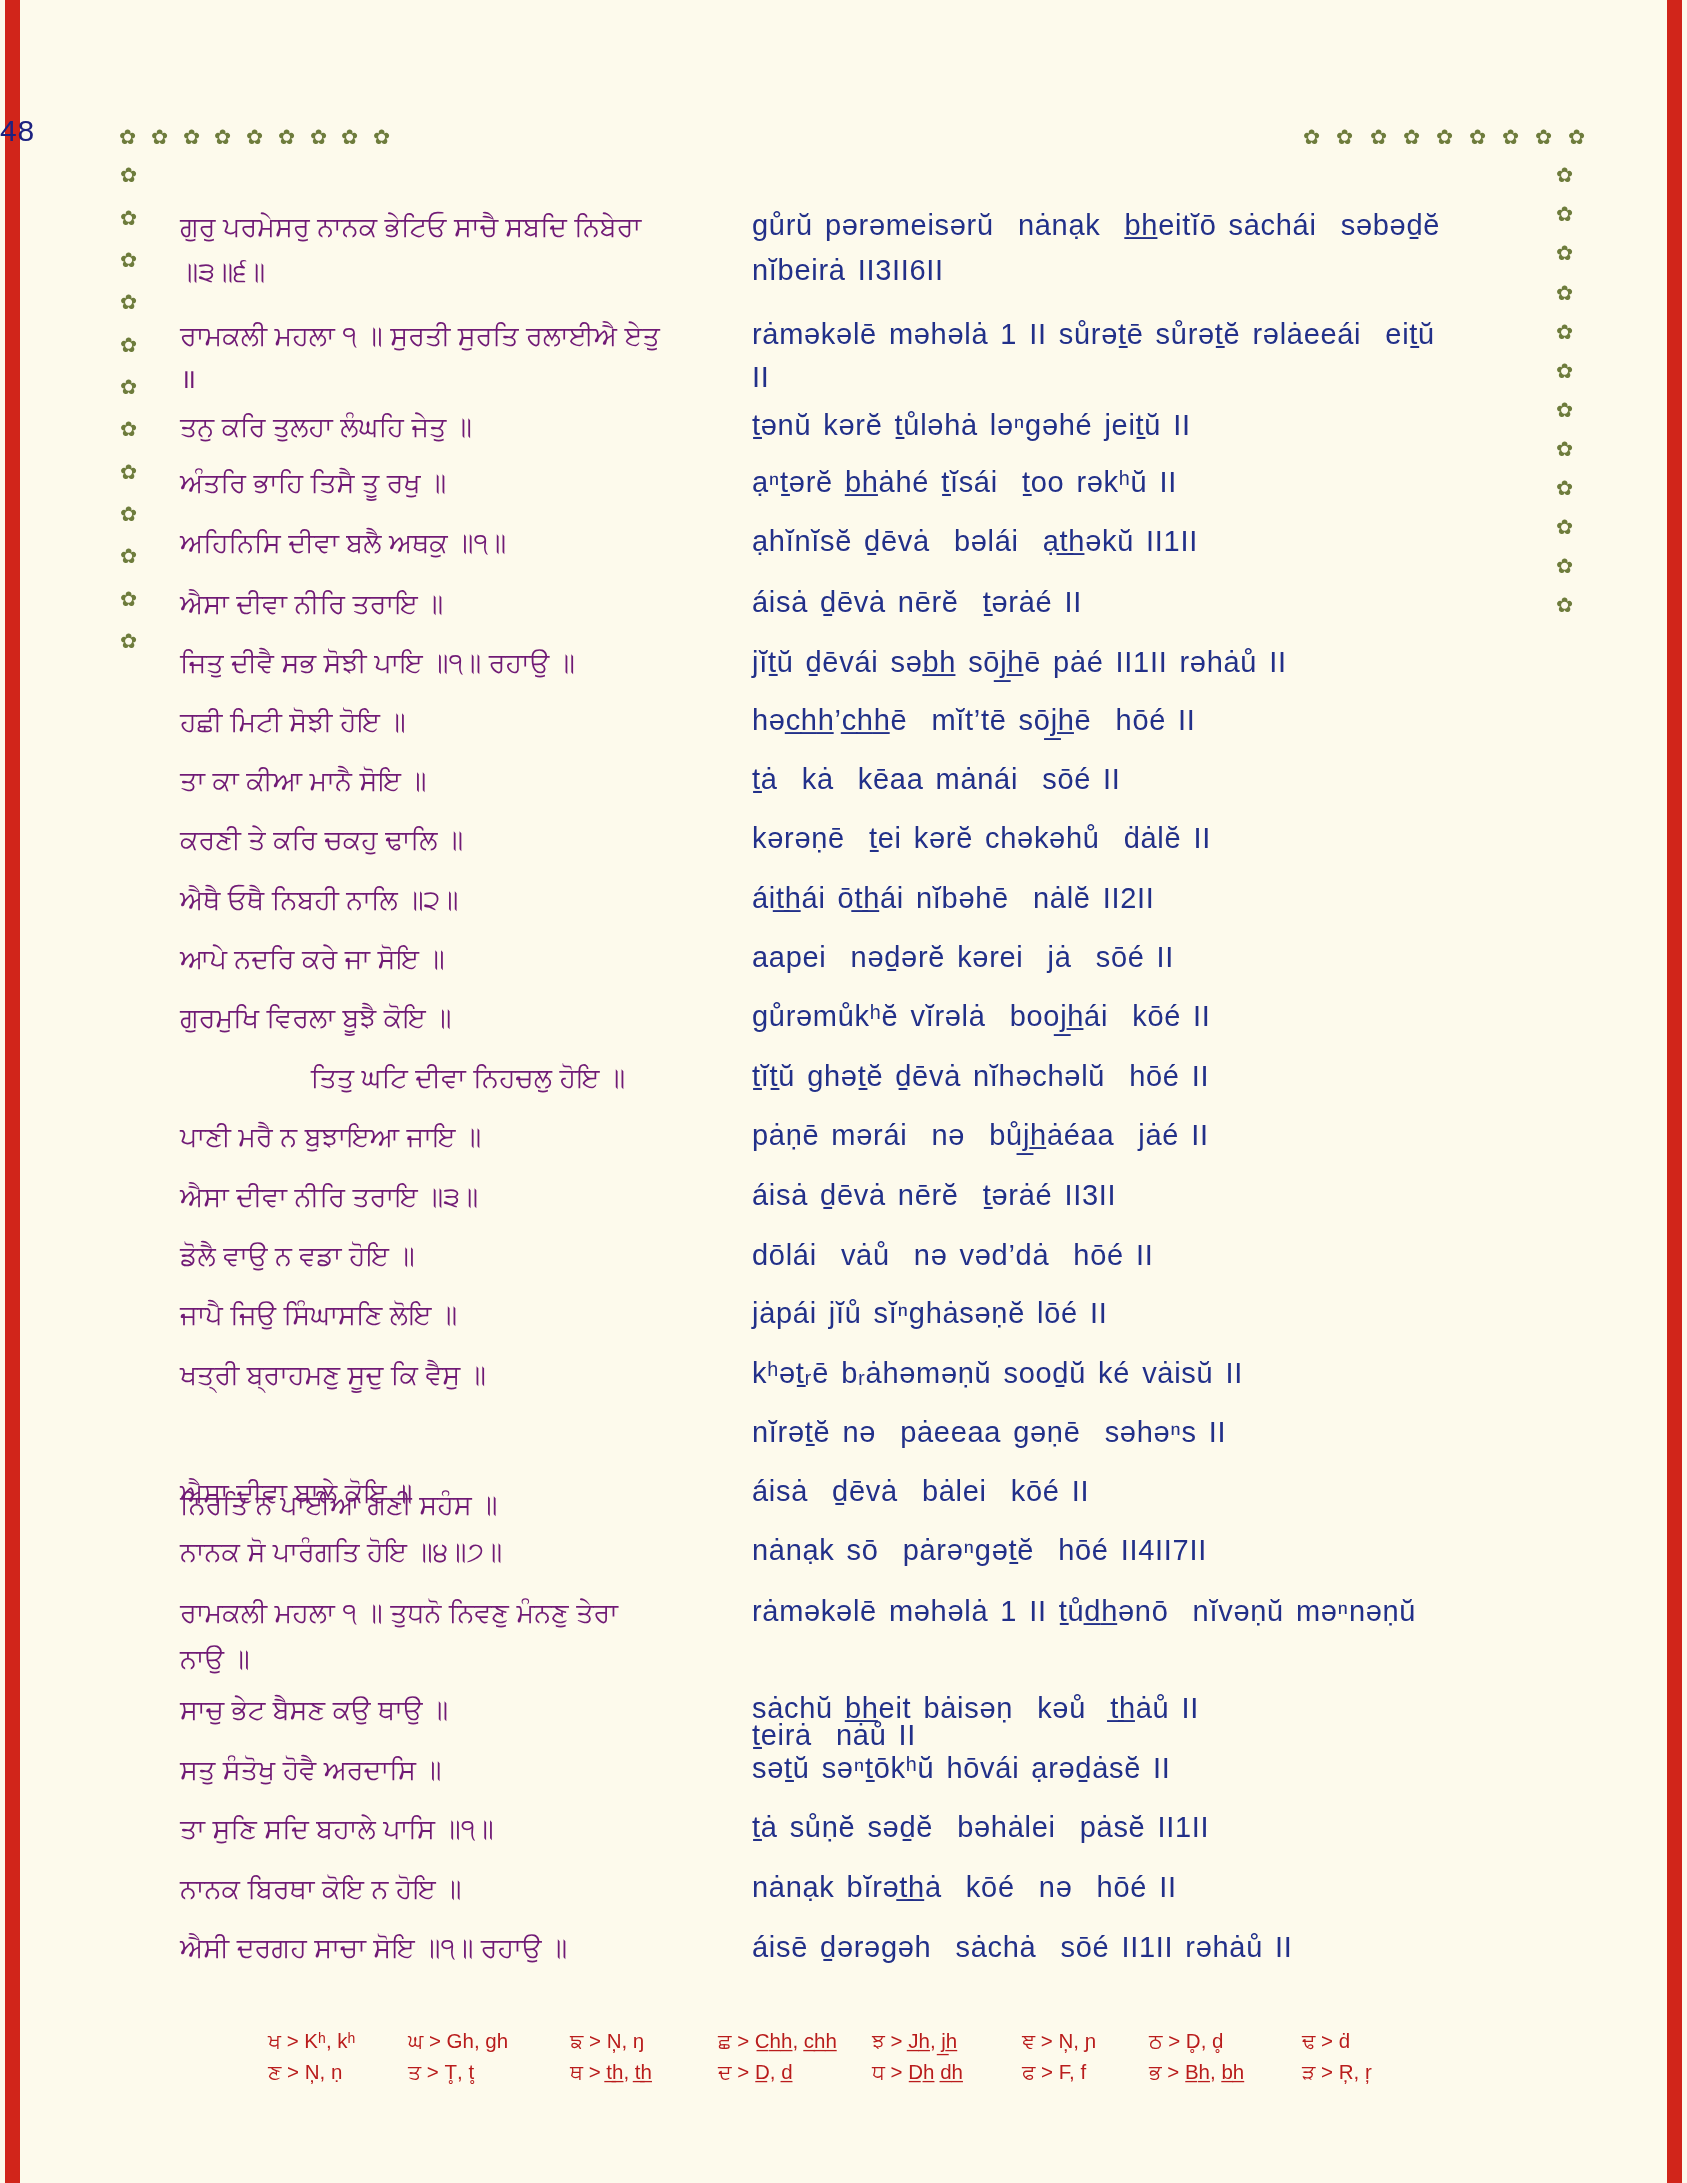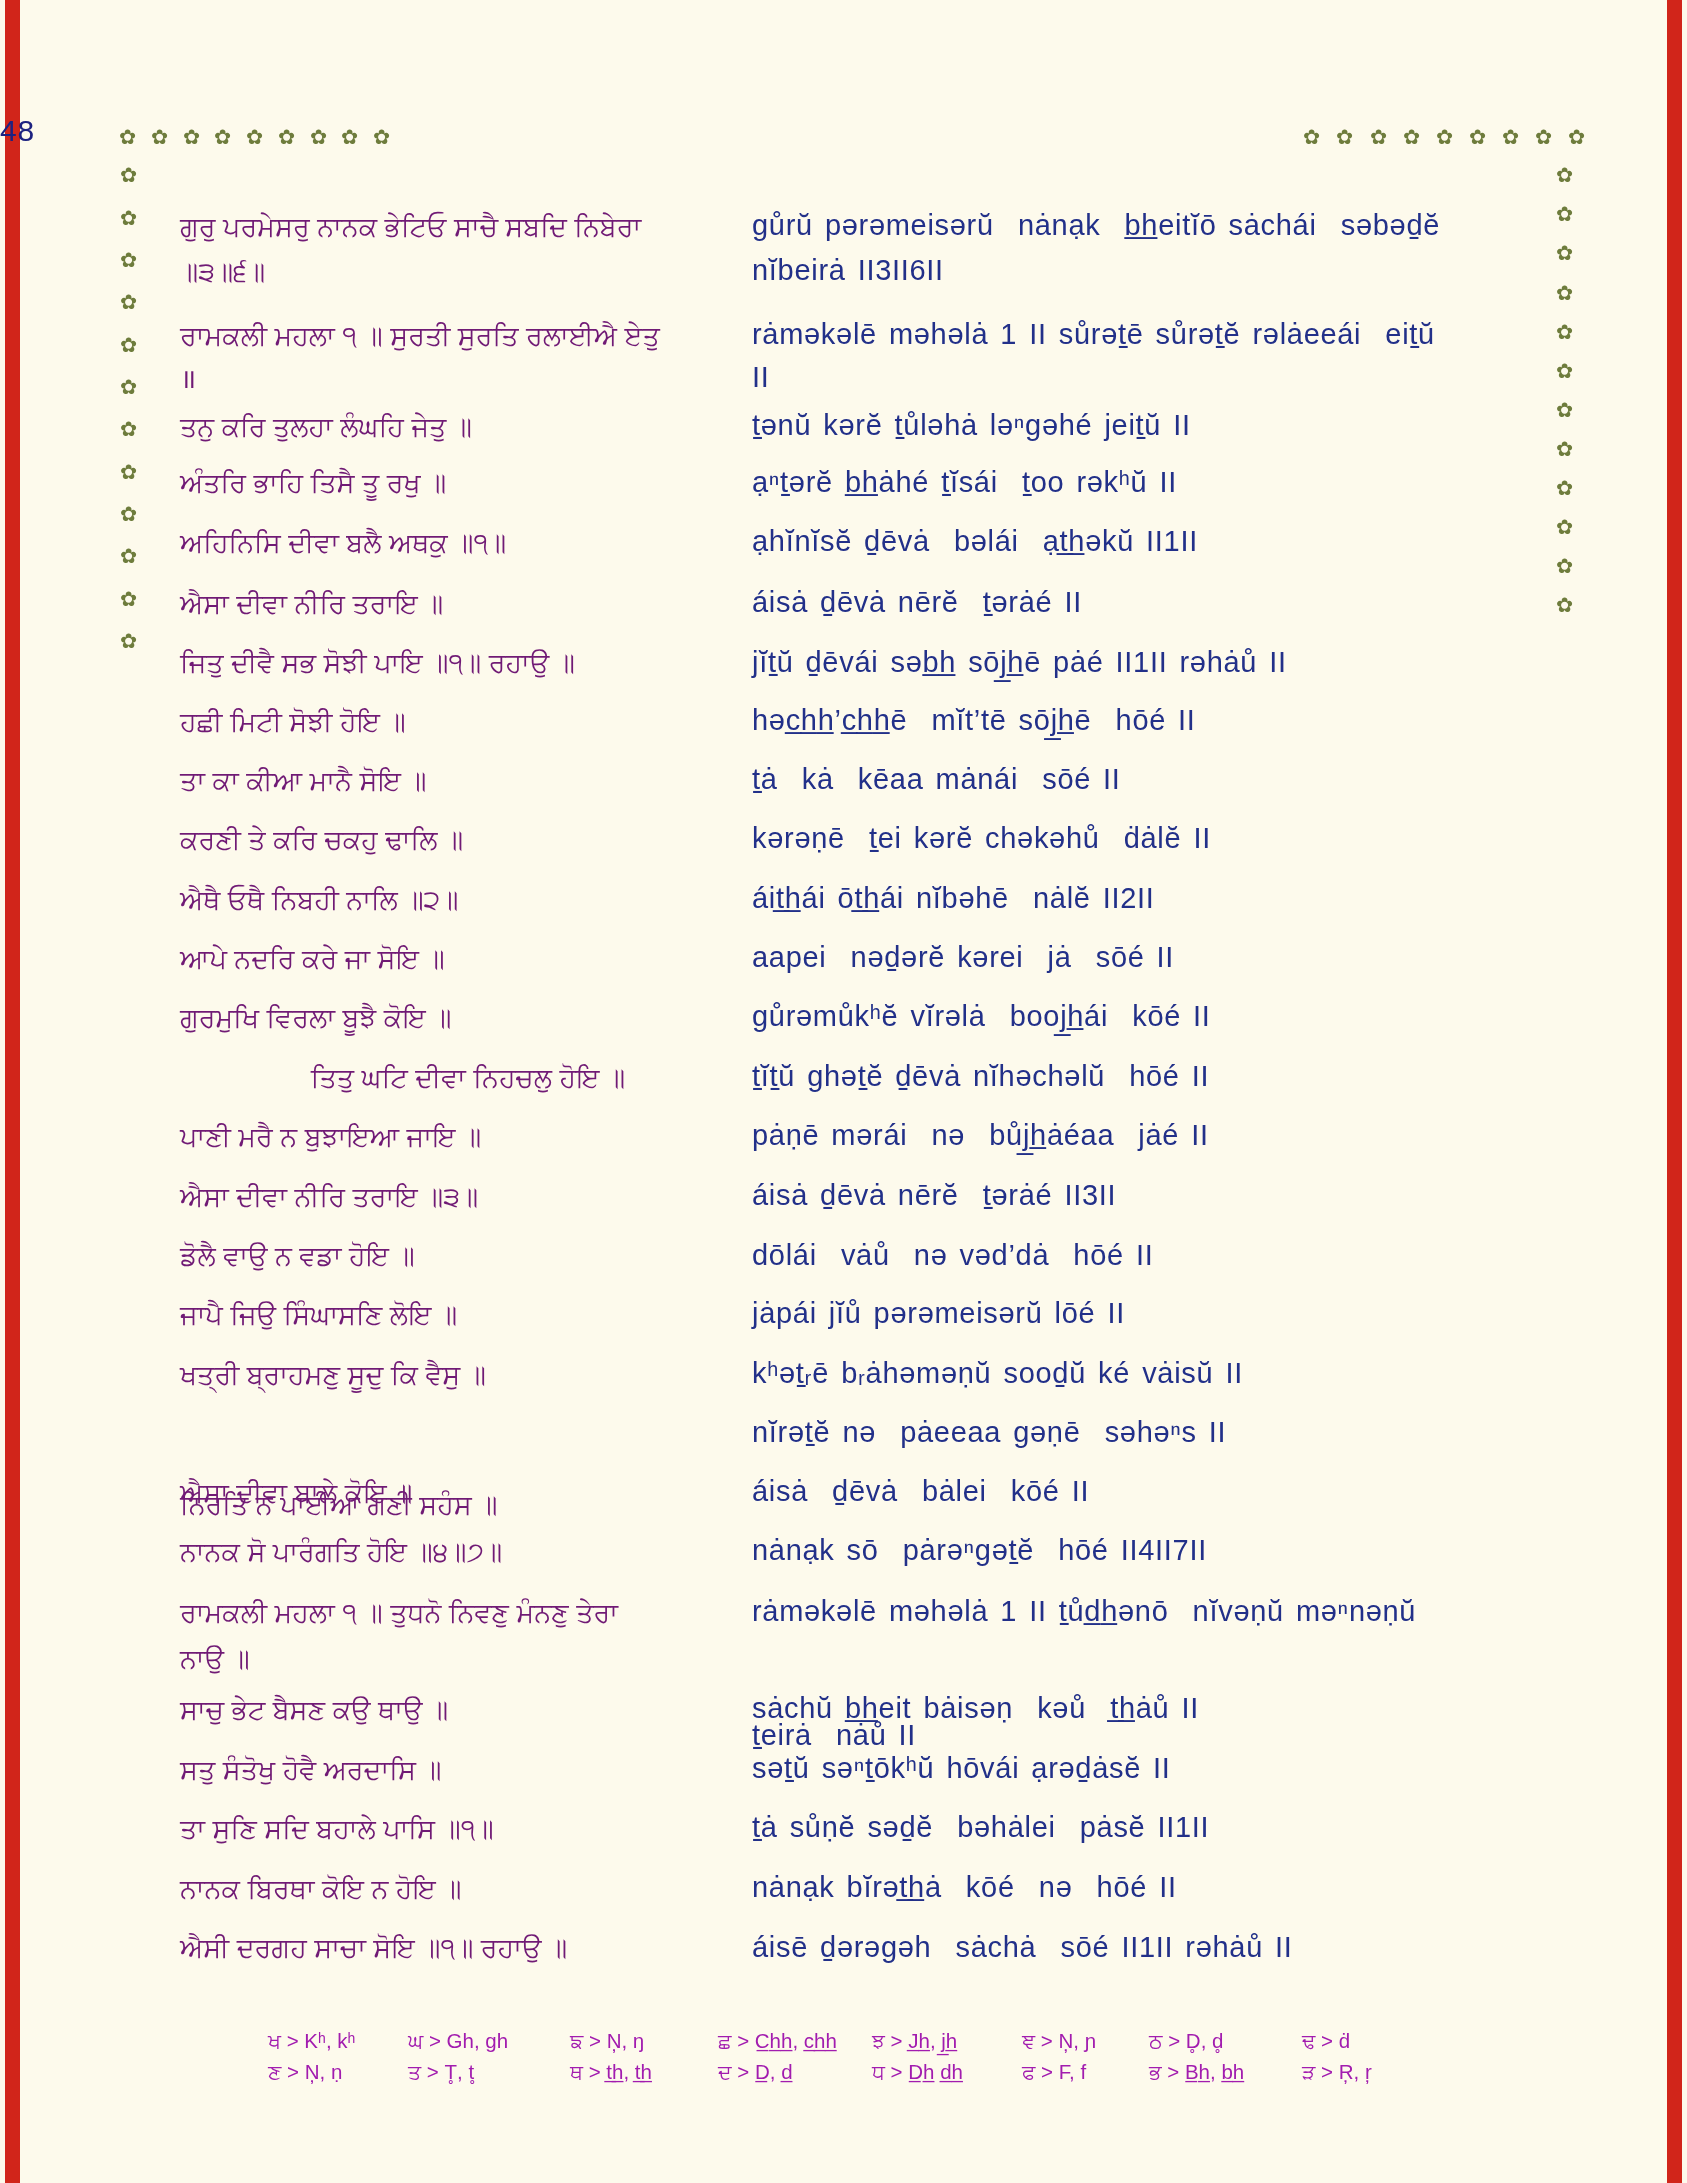--- a/index.html
+++ b/index.html
@@ -35,21 +35,21 @@
   .r-line {
     position: absolute; left: 752px; width: 900px;
     font-size: 29px; line-height: 1.15;
     letter-spacing: 0.7px; word-spacing: 3.3px;
     color: #223089;
     white-space: pre;
   }
   .legend-item {
     position: absolute;
     font-size: 20.5px; line-height: 1;
-    color: #a21caf;
+    color: #b91c1c;
     white-space: pre;
   }
 </style>
 </head>
 <body>
 
 <div class="edge-bar left"></div>
 <div class="edge-bar right"></div>
 
 <div class="page-number">48</div>
@@ -132,21 +132,21 @@
     <div class="r-line" style="top: 1000px;">gůrəmůkʰĕ vĭrəlȧ  booj̲h̲ái  kōé II</div>
     <div class="g-line" style="top: 1063px; text-align: center;">ਤਿਤੁ ਘਟਿ ਦੀਵਾ ਨਿਹਚਲੁ ਹੋਇ ॥</div>
     <div class="r-line" style="top: 1060px;">t̠ĭt̠ŭ ghət̠ĕ d̠ēvȧ nĭhəchəlŭ  hōé II</div>
     <div class="g-line" style="top: 1122px;">ਪਾਣੀ ਮਰੈ ਨ ਬੁਝਾਇਆ ਜਾਇ ॥</div>
     <div class="r-line" style="top: 1119px;">pȧṇē mərái  nə  bůj̲h̲ȧéaa  jȧé II</div>
     <div class="g-line" style="top: 1182px;">ਐਸਾ ਦੀਵਾ ਨੀਰਿ ਤਰਾਇ ॥੩॥</div>
     <div class="r-line" style="top: 1179px;">áisȧ d̠ēvȧ nērĕ  t̠ərȧé II3II</div>
     <div class="g-line" style="top: 1241px;">ਡੋਲੈ ਵਾਉ ਨ ਵਡਾ ਹੋਇ ॥</div>
     <div class="r-line" style="top: 1239px;">dōlái  vȧů  nə vəd’dȧ  hōé II</div>
     <div class="g-line" style="top: 1300px;">ਜਾਪੈ ਜਿਉ ਸਿੰਘਾਸਣਿ ਲੋਇ ॥</div>
-    <div class="r-line" style="top: 1297px;">jȧpái jĭů pərəmeisərŭ lōé II</div>
+    <div class="r-line" style="top: 1297px;">jȧpái jĭů sĭⁿghȧsəṇĕ lōé II</div>
     <div class="g-line" style="top: 1360px;">ਖਤ੍ਰੀ ਬ੍ਰਾਹਮਣੁ ਸੂਦੁ ਕਿ ਵੈਸੁ ॥</div>
     <div class="r-line" style="top: 1357px;">kʰət̠ᵣē bᵣȧhəməṇŭ sood̠ŭ ké vȧisŭ II</div>
     <div class="g-line" style="top: 1490px;">ਨਿਰਤਿ ਨ ਪਾਈਆ ਗਣੀ ਸਹੰਸ ॥</div>
     <div class="r-line" style="top: 1416px;">nĭrət̠ĕ nə  pȧeeaa gəṇē  səhəⁿs II</div>
     <div class="g-line" style="top: 1478px;">ਐਸਾ ਦੀਵਾ ਬਾਲੇ ਕੋਇ ॥</div>
     <div class="r-line" style="top: 1475px;">áisȧ  d̠ēvȧ  bȧlei  kōé II</div>
     <div class="g-line" style="top: 1537px;">ਨਾਨਕ ਸੋ ਪਾਰੰਗਤਿ ਹੋਇ ॥੪॥੭॥</div>
     <div class="r-line" style="top: 1534px;">nȧnạk sō  pȧrəⁿgət̠ĕ  hōé II4II7II</div>
     <div class="g-line" style="top: 1598px;">ਰਾਮਕਲੀ ਮਹਲਾ ੧ ॥ ਤੁਧਨੋ ਨਿਵਣੁ ਮੰਨਣੁ ਤੇਰਾ</div>
     <div class="r-line" style="top: 1595px;">rȧməkəlē məhəlȧ 1 II t̠ůd̲h̲ənō  nĭvəṇŭ məⁿnəṇŭ</div>

